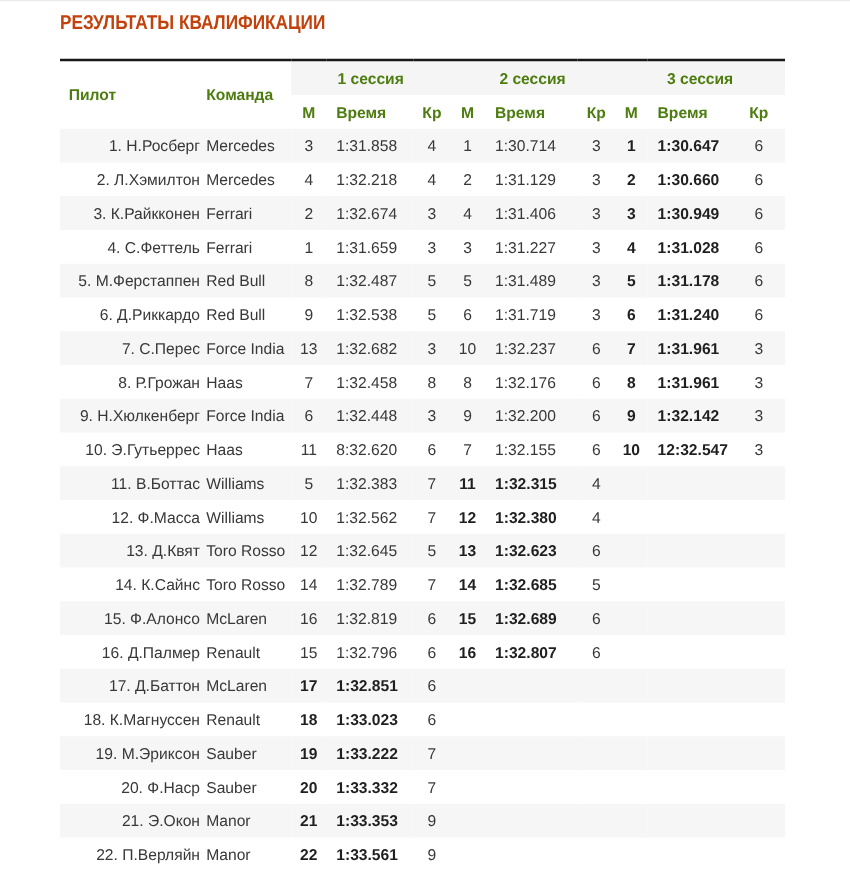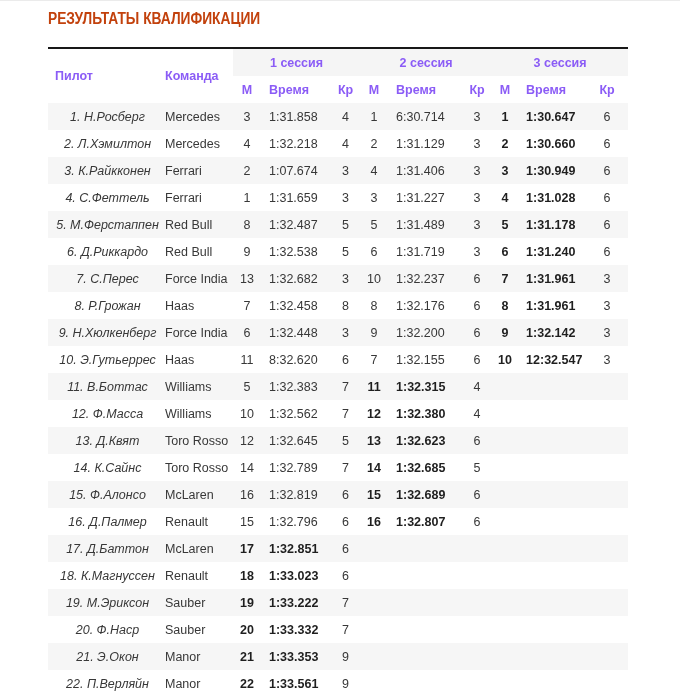--- a/index.html
+++ b/index.html
@@ -40,34 +40,34 @@
   col.c5  { width: 29px;  }
   col.c6  { width: 28px;  }
   col.c7  { width: 74px;  }
   col.c8  { width: 30px;  }
   col.c9  { width: 26px;  }
   col.c10 { width: 74px;  }
   col.c11 { width: 36px;  }
 
   th, td { padding: 0; vertical-align: middle; font-weight: 400; }
 
-  thead th { font-weight: 700; color: #8b5cf6; }
+  thead th { font-weight: 700; color: #4d7c0f; }
   tr.hdr-sessions th { height: 28px; }
   tr.hdr-cols th { height: 27px; }
   th.h-session { background: #f5f5f5; text-align: center; }
   th.h-pilot { text-align: left; padding-left: 7px; }
   th.h-team  { text-align: left; padding-left: 5px; }
   th.h-pos   { text-align: center; }
   th.h-time  { text-align: left; padding-left: 8px; margin-left: 32px; }
   th.h-laps  { text-align: center; }
   th.h-laps-last { padding-right: 6px; }
 
   tbody td { height: 27px; color: #383838; }
   tbody tr:nth-child(odd) { background: #f6f6f6; }
-  td.c-pilot { text-align: center; padding-left: 7px; font-style: italic; }
+  td.c-pilot { text-align: right; padding-left: 7px; }
   td.c-team  { text-align: left; padding-left: 5px; }
   td.c-pos   { text-align: center; }
   td.c-time  { text-align: left; padding-left: 8px; }
   td.c-laps  { text-align: center; }
   td.c-laps-last { padding-right: 6px; }
   td.bold { font-weight: 700; color: #1f1f1f; }
 </style>
 </head>
 <body>
 
@@ -109,21 +109,21 @@
       </tr>
     </thead>
     <tbody id="tbody">
         <tr>
     <td class="c-pilot">1. Н.Росберг</td>
     <td class="c-team">Mercedes</td>
     <td class="c-pos">3</td>
     <td class="c-time">1:31.858</td>
     <td class="c-laps">4</td>
     <td class="c-pos">1</td>
-    <td class="c-time">6:30.714</td>
+    <td class="c-time">1:30.714</td>
     <td class="c-laps">3</td>
     <td class="c-pos bold">1</td>
     <td class="c-time bold">1:30.647</td>
     <td class="c-laps c-laps-last">6</td>
   </tr>
         <tr>
     <td class="c-pilot">2. Л.Хэмилтон</td>
     <td class="c-team">Mercedes</td>
     <td class="c-pos">4</td>
     <td class="c-time">1:32.218</td>
@@ -132,21 +132,21 @@
     <td class="c-time">1:31.129</td>
     <td class="c-laps">3</td>
     <td class="c-pos bold">2</td>
     <td class="c-time bold">1:30.660</td>
     <td class="c-laps c-laps-last">6</td>
   </tr>
         <tr>
     <td class="c-pilot">3. К.Райкконен</td>
     <td class="c-team">Ferrari</td>
     <td class="c-pos">2</td>
-    <td class="c-time">1:07.674</td>
+    <td class="c-time">1:32.674</td>
     <td class="c-laps">3</td>
     <td class="c-pos">4</td>
     <td class="c-time">1:31.406</td>
     <td class="c-laps">3</td>
     <td class="c-pos bold">3</td>
     <td class="c-time bold">1:30.949</td>
     <td class="c-laps c-laps-last">6</td>
   </tr>
         <tr>
     <td class="c-pilot">4. С.Феттель</td>

